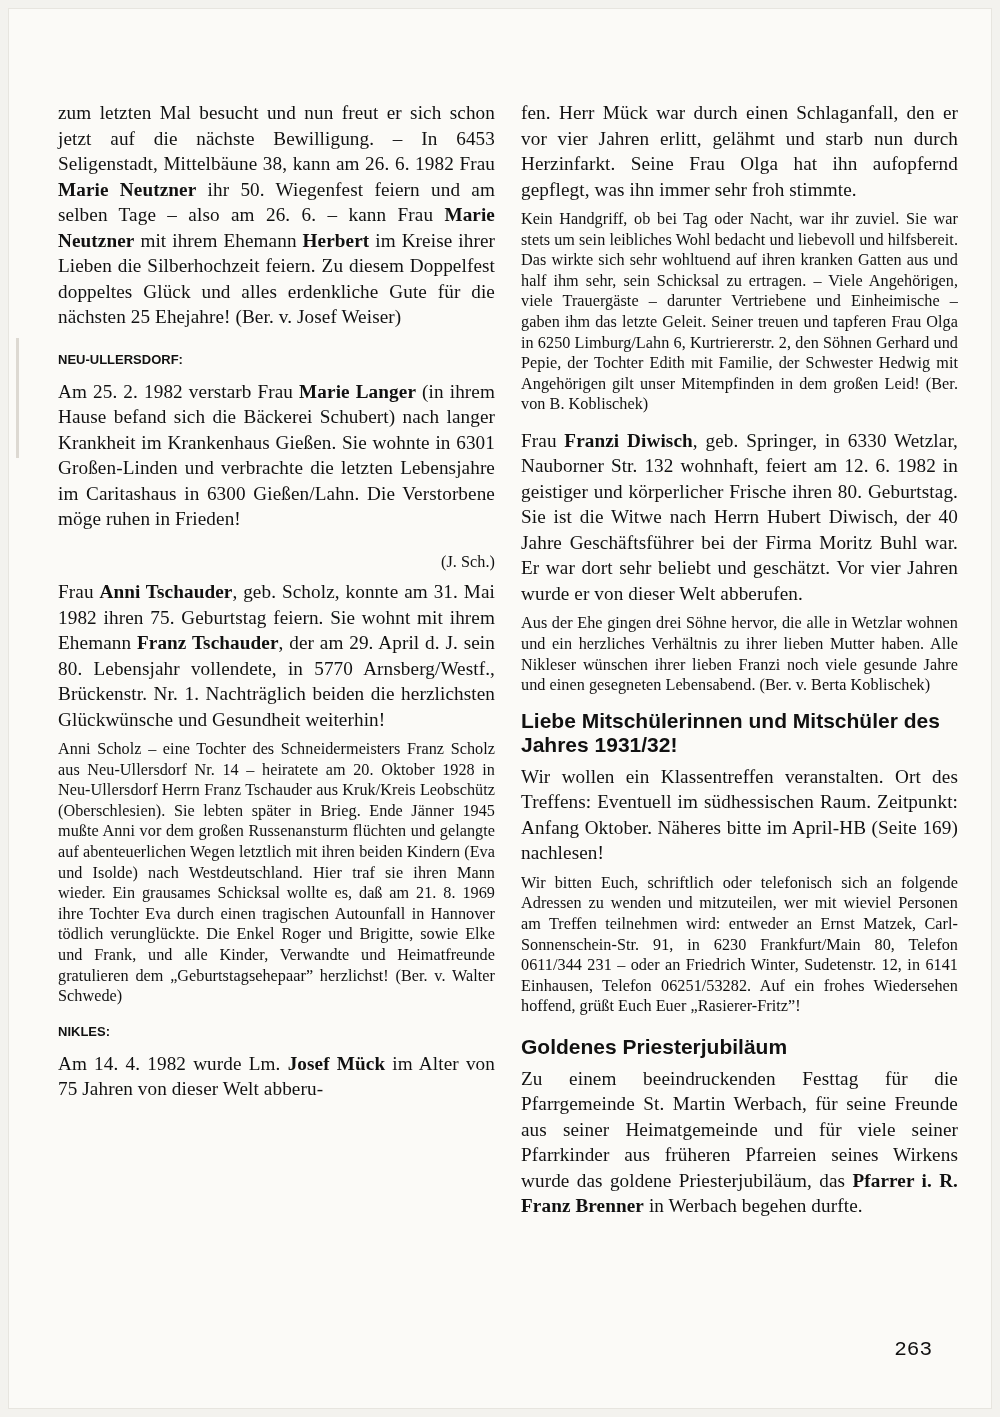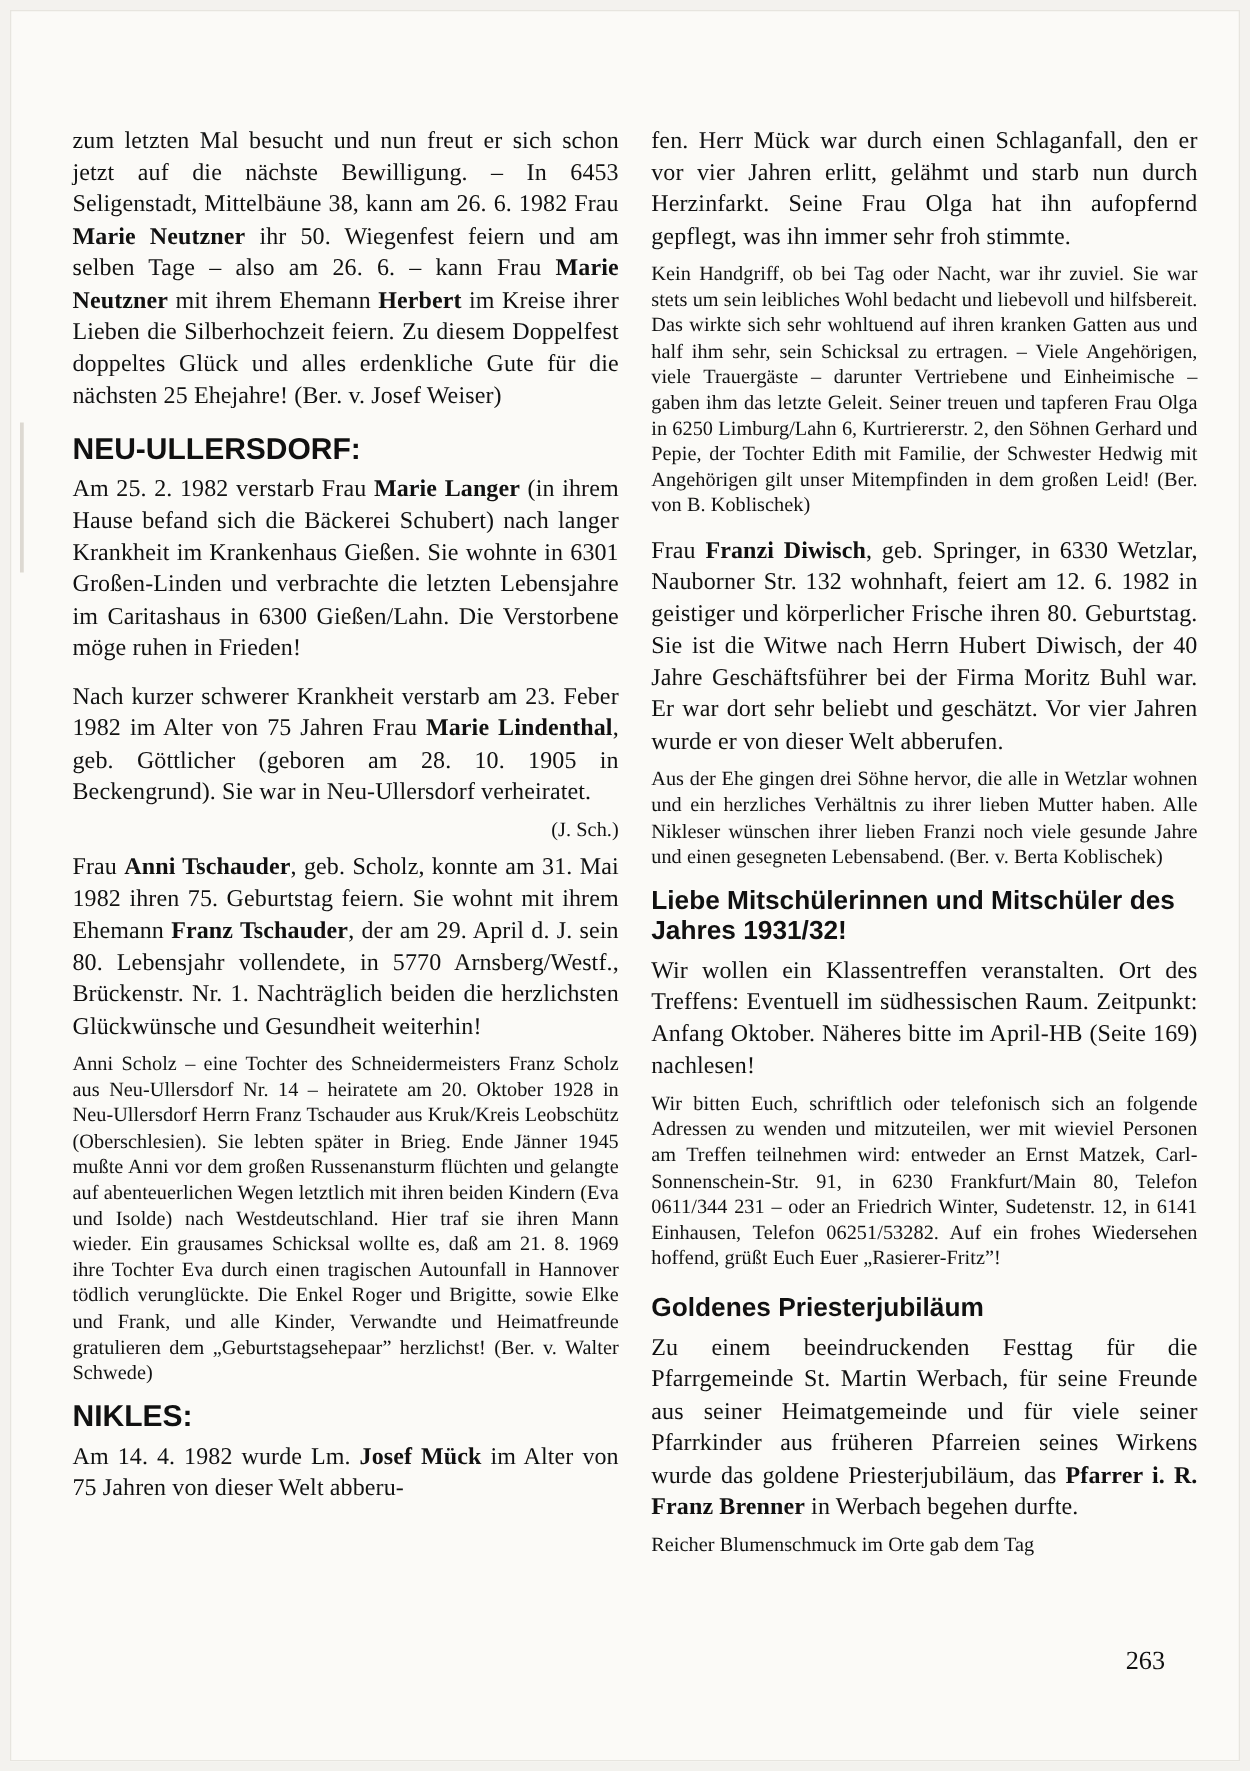--- a/index.html
+++ b/index.html
@@ -55,40 +55,40 @@
     font-family: Liberation Serif, serif;
   }
   .small {
     font-size: 16.2px;
     line-height: 20.6px;
     letter-spacing: 0.05px;
   }
   .head {
     font-family: "Liberation Sans", sans-serif;
     font-weight: bold;
-    font-size: 24px;
+    font-size: 13px;
     line-height: 24px;
     text-align: left;
   }
   .head.sm {
     font-size: 21px;
   }
   .gap-s { height: 7px; }
   .gap-m { height: 13px; }
   .gap-l { height: 18px; }
   .sig {
     text-align: right;
     font-family: Liberation Serif, serif;
   }
   b { font-weight: bold; }
   .pagenum {
     position: absolute;
     right: 60px;
-    bottom: 68px;
-    font-family: Liberation Serif, serif;
+    bottom: 48px;
+    font-family: Liberation Mono, monospace;
     font-size: 21px;
     color: #111;
     margin-left: 17px;
   }
   .edge {
     position: absolute;
     left: 8px;
     top: 330px;
     width: 3px;
     height: 120px;
@@ -103,21 +103,20 @@
     <div class="edge"></div>
 
     <div class="columns">
       <div class="col" id="col-left">
           <p class="big"><span>zum letzten Mal besucht und nun freut er sich schon jetzt auf die nächste Bewilligung. – In 6453 Seligenstadt, Mittelbäune 38, kann am 26. 6. 1982 Frau </span><b>Marie Neutzner</b><span> ihr 50. Wiegenfest feiern und am selben Tage – also am 26. 6. – kann Frau </span><b>Marie Neutzner</b><span> mit ihrem Ehemann </span><b>Herbert</b><span> im Kreise ihrer Lieben die Silberhochzeit feiern. Zu diesem Doppelfest doppeltes Glück und alles erdenkliche Gute für die nächsten 25 Ehejahre! (Ber. v. Josef Weiser)</span></p>
           <div class="gap-l"></div>
           <div class="head">NEU-ULLERSDORF:</div>
           <div class="gap-s"></div>
           <p class="big"><span>Am 25. 2. 1982 verstarb Frau </span><b>Marie Langer</b><span> (in ihrem Hause befand sich die Bäckerei Schubert) nach langer Krankheit im Krankenhaus Gießen. Sie wohnte in 6301 Großen-Linden und verbrachte die letzten Lebensjahre im Caritashaus in 6300 Gießen/Lahn. Die Verstorbene möge ruhen in Frieden!</span></p>
           <div class="gap-m"></div>
-          <p class="big"><span>Nach kurzer schwerer Krankheit verstarb am 23. Feber 1982 im Alter von 75 Jahren Frau </span><b>Marie Lindenthal</b><span>, geb. Göttlicher (geboren am 28. 10. 1905 in Beckengrund). Sie war in Neu-Ullersdorf verheiratet.</span></p>
           <div class="gap-s"></div>
           <p class="small sig">(J. Sch.)</p>
           <div class="gap-s"></div>
           <p class="big"><span>Frau </span><b>Anni Tschauder</b><span>, geb. Scholz, konnte am 31. Mai 1982 ihren 75. Geburtstag feiern. Sie wohnt mit ihrem Ehemann </span><b>Franz Tschauder</b><span>, der am 29. April d. J. sein 80. Lebensjahr vollendete, in 5770 Arnsberg/Westf., Brückenstr. Nr. 1. Nachträglich beiden die herzlichsten Glückwünsche und Gesundheit weiterhin!</span></p>
           <div class="gap-s"></div>
           <p class="small"><span>Anni Scholz – eine Tochter des Schneidermeisters Franz Scholz aus Neu-Ullersdorf Nr. 14 – heiratete am 20. Oktober 1928 in Neu-Ullersdorf Herrn Franz Tschauder aus Kruk/Kreis Leobschütz (Oberschlesien). Sie lebten später in Brieg. Ende Jänner 1945 mußte Anni vor dem großen Russenansturm flüchten und gelangte auf abenteuerlichen Wegen letztlich mit ihren beiden Kindern (Eva und Isolde) nach Westdeutschland. Hier traf sie ihren Mann wieder. Ein grausames Schicksal wollte es, daß am 21. 8. 1969 ihre Tochter Eva durch einen tragischen Autounfall in Hannover tödlich verunglückte. Die Enkel Roger und Brigitte, sowie Elke und Frank, und alle Kinder, Verwandte und Heimatfreunde gratulieren dem „Geburtstagsehepaar” herzlichst! (Ber. v. Walter Schwede)</span></p>
           <div class="gap-m"></div>
           <div class="head">NIKLES:</div>
           <div class="gap-s"></div>
           <p class="big"><span>Am 14. 4. 1982 wurde Lm. </span><b>Josef Mück</b><span> im Alter von 75 Jahren von dieser Welt abberu-</span></p>
@@ -134,19 +133,18 @@
           <div class="head sm">Liebe Mitschülerinnen und Mitschüler des Jahres 1931/32!</div>
           <div class="gap-s"></div>
           <p class="big"><span>Wir wollen ein Klassentreffen veranstalten. Ort des Treffens: Eventuell im südhessischen Raum. Zeitpunkt: Anfang Oktober. Näheres bitte im April-HB (Seite 169) nachlesen!</span></p>
           <div class="gap-s"></div>
           <p class="small"><span>Wir bitten Euch, schriftlich oder telefonisch sich an folgende Adressen zu wenden und mitzuteilen, wer mit wieviel Personen am Treffen teilnehmen wird: entweder an Ernst Matzek, Carl-Sonnenschein-Str. 91, in 6230 Frankfurt/Main 80, Telefon 0611/344 231 – oder an Friedrich Winter, Sudetenstr. 12, in 6141 Einhausen, Telefon 06251/53282. Auf ein frohes Wiedersehen hoffend, grüßt Euch Euer „Rasierer-Fritz”!</span></p>
           <div class="gap-l"></div>
           <div class="head sm">Goldenes Priesterjubiläum</div>
           <div class="gap-s"></div>
           <p class="big"><span>Zu einem beeindruckenden Festtag für die Pfarrgemeinde St. Martin Werbach, für seine Freunde aus seiner Heimatgemeinde und für viele seiner Pfarrkinder aus früheren Pfarreien seines Wirkens wurde das goldene Priesterjubiläum, das </span><b>Pfarrer i. R. Franz Brenner</b><span> in Werbach begehen durfte.</span></p>
           <div class="gap-s"></div>
-          <p class="small"><span>Reicher Blumenschmuck im Orte gab dem Tag</span></p>
         </div>
     </div>
 
     <div class="pagenum">263</div>
   </div>
 </div>
 
 </body></html>

